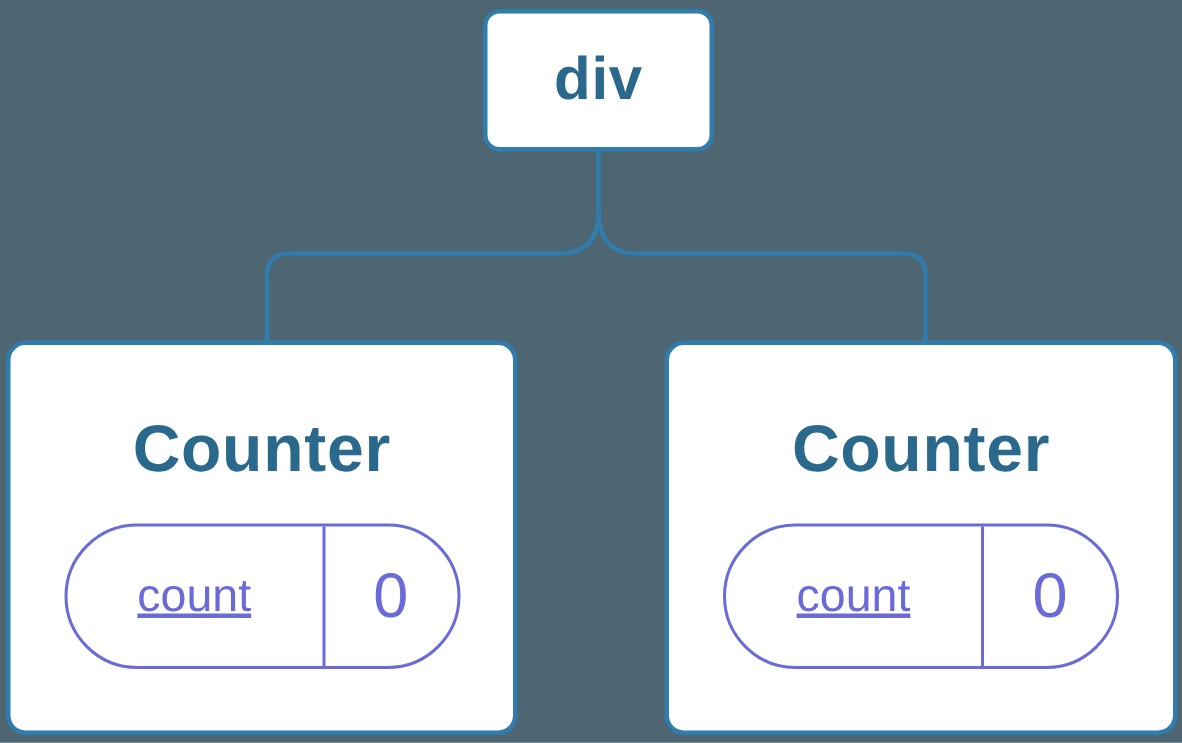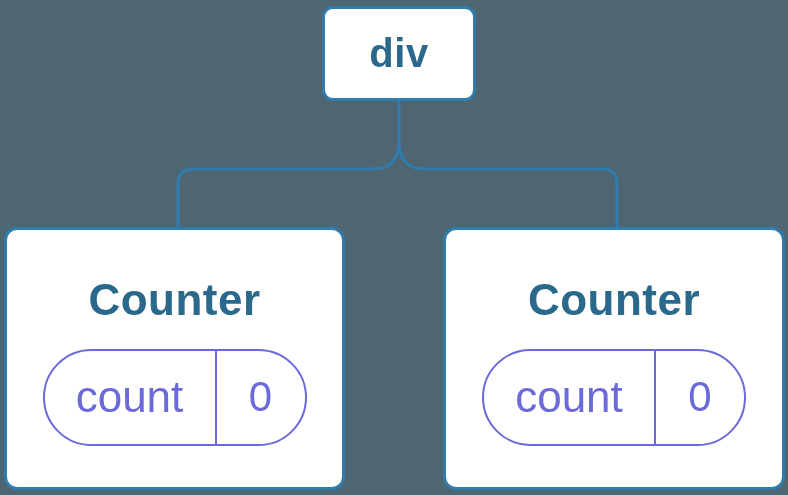--- a/index.html
+++ b/index.html
@@ -82,22 +82,23 @@
     display: flex;
     align-items: stretch;
     color: var(--state);
     background: #ffffff;
   }
   .state-key {
     width: 172px;
     display: flex;
     align-items: center;
     justify-content: center;
-    font-size: 44px;
+    font-size: 31px;
     border-right: 2px solid var(--state);
+    text-decoration: underline;
   }
   .state-value {
     flex: 1;
     display: flex;
     align-items: center;
     justify-content: center;
     font-size: 42px;
   }
 </style>
 </head>

